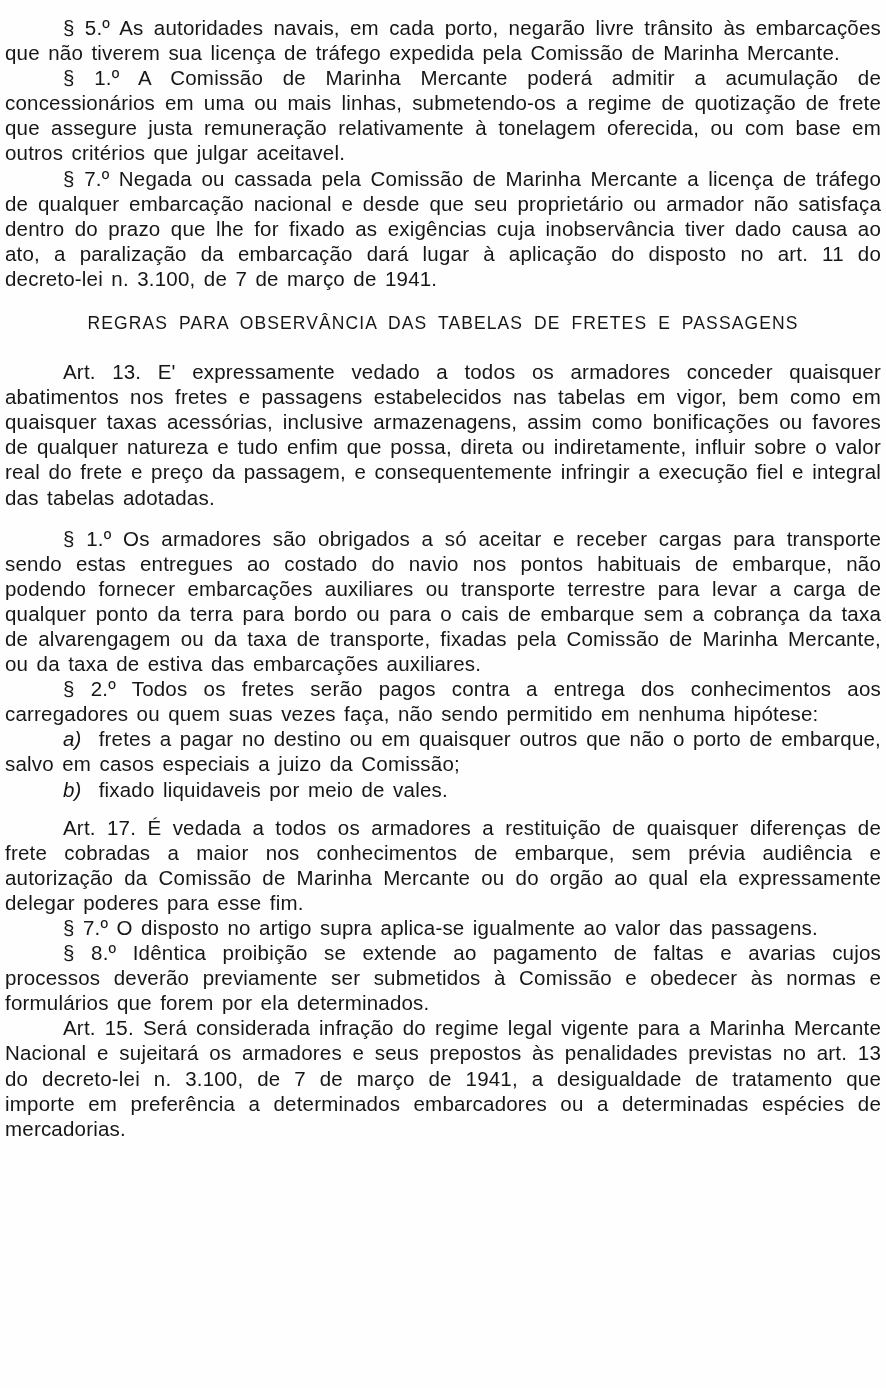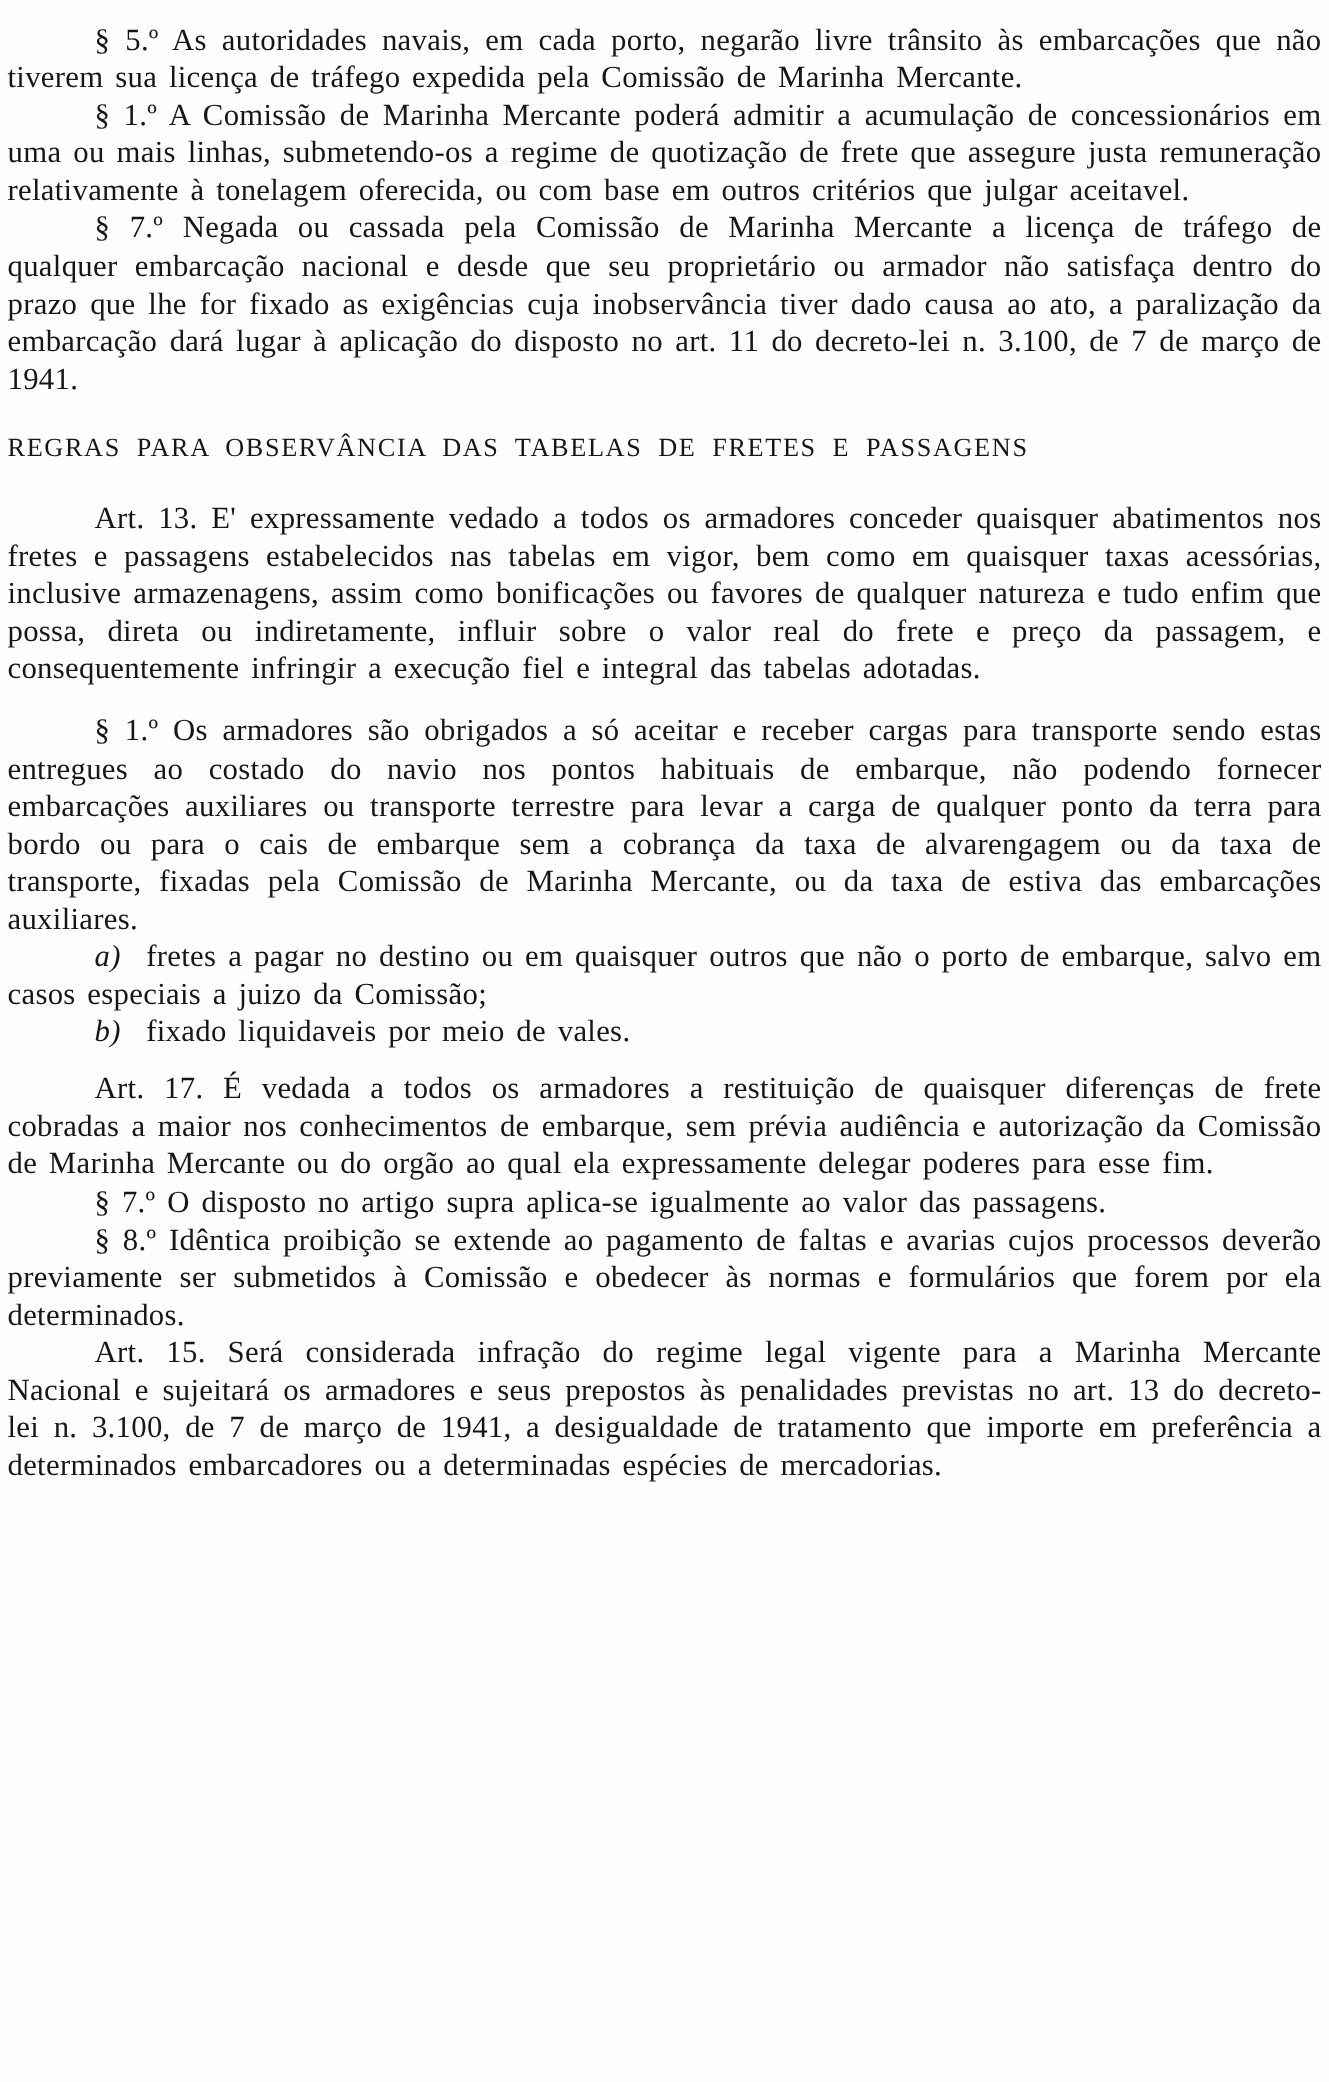--- a/index.html
+++ b/index.html
@@ -7,36 +7,36 @@
     padding: 0;
     background: #ffffff;
   }
   .page {
     position: relative;
     box-sizing: border-box;
     width: 886px;
     height: 1388px;
     background: #fefefe;
     color: #161616;
-    font-family: Liberation Serif, serif;
+    font-family: Liberation Sans, sans-serif;
     padding: 15px 5px 0 5px;
     overflow: hidden;
   }
   .para {
     margin: 0;
     text-indent: 58px;
     text-align: justify;
     font-size: 20.5px;
     line-height: 25.1px;
     word-spacing: 2.5px;
     letter-spacing: 0.2px;
   }
   .heading {
     margin: 21px 0 25px 0;
-    text-align: left;
+    text-align: center;
     font-weight: normal;
     font-size: 17.5px;
     letter-spacing: 1.1px;
     word-spacing: 5px;
     line-height: 22px;
   }
   .gap-top-sm { margin-top: 16px; }
   .gap-top-md { margin-top: 13px; }
   .item .marker {
     font-style: italic;
@@ -53,20 +53,21 @@
   <p class="para">§ 1.º A Comissão de Marinha Mercante poderá admitir a acumulação de concessionários em uma ou mais linhas, submetendo-os a regime de quotização de frete que assegure justa remuneração relativamente à tonelagem oferecida, ou com base em outros critérios que julgar aceitavel.</p>
 
   <p class="para">§ 7.º Negada ou cassada pela Comissão de Marinha Mercante a licença de tráfego de qualquer embarcação nacional e desde que seu proprietário ou armador não satisfaça dentro do prazo que lhe for fixado as exigências cuja inobservância tiver dado causa ao ato, a paralização da embarcação dará lugar à aplicação do disposto no art. 11 do decreto-lei n. 3.100, de 7 de março de 1941.</p>
 
   <h2 class="heading">REGRAS PARA OBSERVÂNCIA DAS TABELAS DE FRETES E PASSAGENS</h2>
 
   <p class="para">Art. 13. E' expressamente vedado a todos os armadores conceder quaisquer abatimentos nos fretes e passagens estabelecidos nas tabelas em vigor, bem como em quaisquer taxas acessórias, inclusive armazenagens, assim como bonificações ou favores de qualquer natureza e tudo enfim que possa, direta ou indiretamente, influir sobre o valor real do frete e preço da passagem, e consequentemente infringir a execução fiel e integral das tabelas adotadas.</p>
 
   <p class="para gap-top-sm">§ 1.º Os armadores são obrigados a só aceitar e receber cargas para transporte sendo estas entregues ao costado do navio nos pontos habituais de embarque, não podendo fornecer embarcações auxiliares ou transporte terrestre para levar a carga de qualquer ponto da terra para bordo ou para o cais de embarque sem a cobrança da taxa de alvarengagem ou da taxa de transporte, fixadas pela Comissão de Marinha Mercante, ou da taxa de estiva das embarcações auxiliares.</p>
 
+  <p class="para">§ 2.º Todos os fretes serão pagos contra a entrega dos conhecimentos aos carregadores ou quem suas vezes faça, não sendo permitido em nenhuma hipótese:</p>
 
   <p class="para item"><span class="marker">a)</span><span>fretes a pagar no destino ou em quaisquer outros que não o porto de embarque, salvo em casos especiais a juizo da Comissão;</span></p>
 
   <p class="para item"><span class="marker">b)</span><span>fixado liquidaveis por meio de vales.</span></p>
 
   <p class="para gap-top-md">Art. 17. É vedada a todos os armadores a restituição de quaisquer diferenças de frete cobradas a maior nos conhecimentos de embarque, sem prévia audiência e autorização da Comissão de Marinha Mercante ou do orgão ao qual ela expressamente delegar poderes para esse fim.</p>
 
   <p class="para">§ 7.º O disposto no artigo supra aplica-se igualmente ao valor das passagens.</p>
 
   <p class="para">§ 8.º Idêntica proibição se extende ao pagamento de faltas e avarias cujos processos deverão previamente ser submetidos à Comissão e obedecer às normas e formulários que forem por ela determinados.</p>

